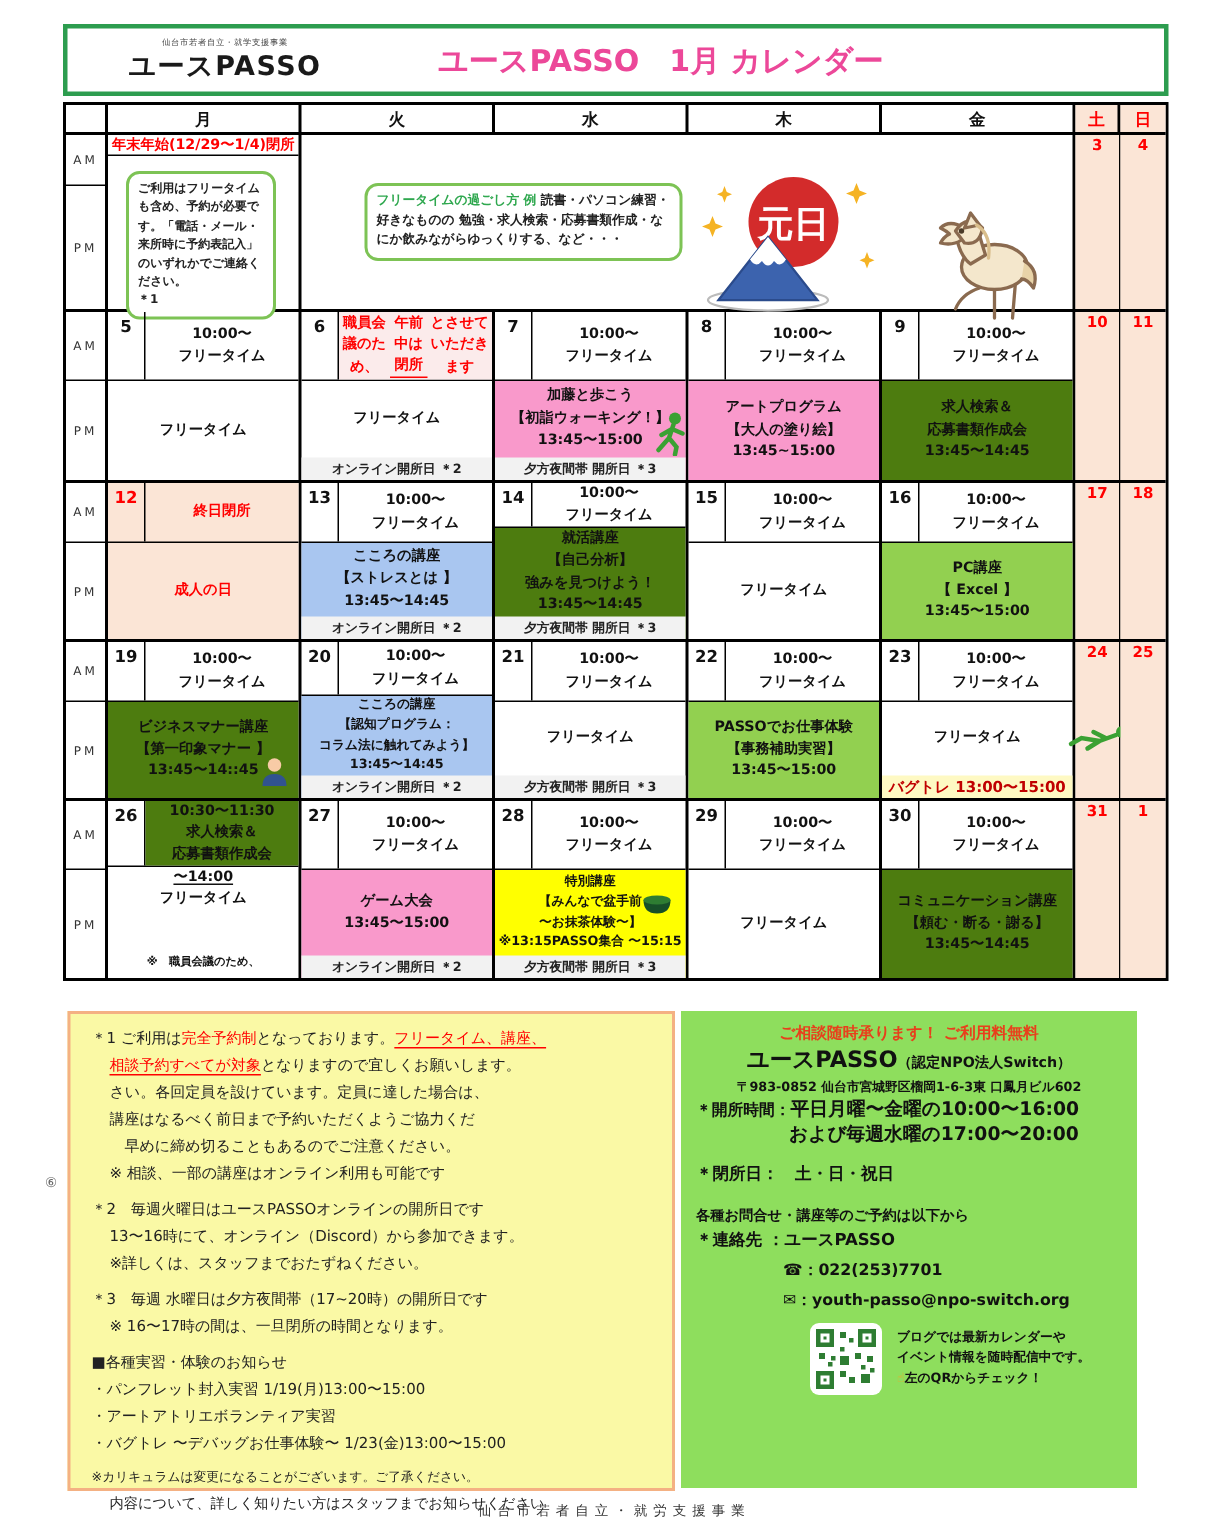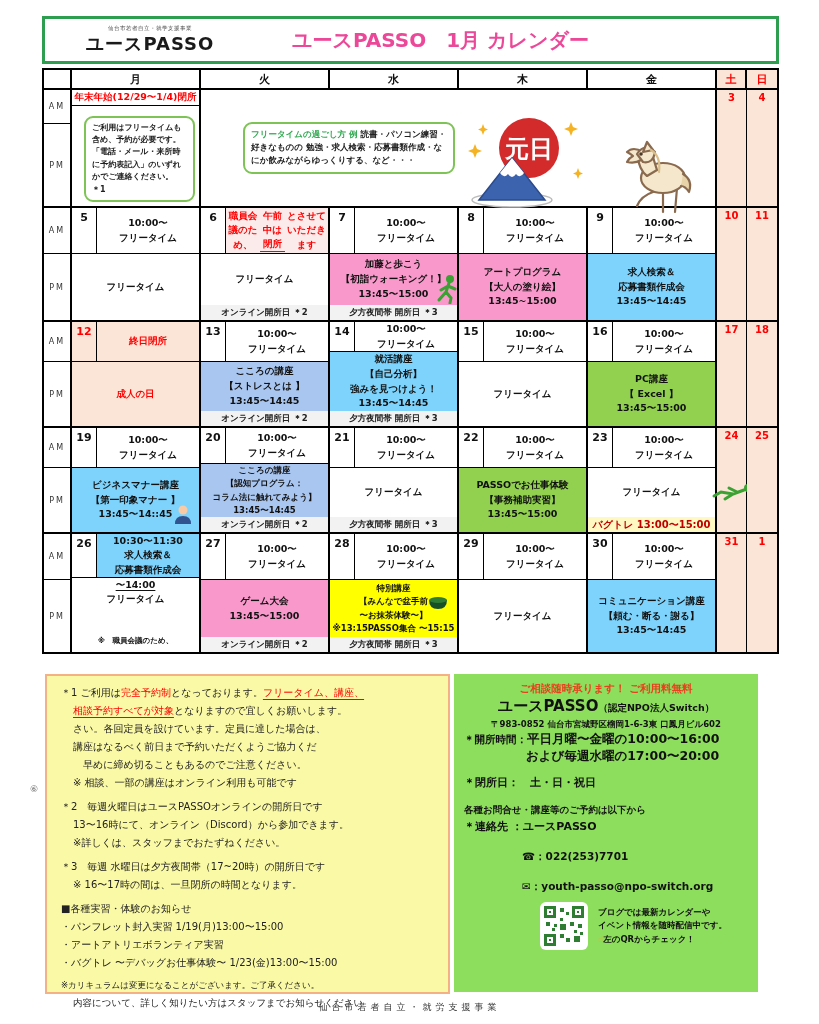--- a/index.html
+++ b/index.html
@@ -41,32 +41,32 @@
 .num { width:25px; border-right:1px solid #000; font-size:11px; font-weight:bold; text-align:center; padding-top:3px; color:#111; }
 .amc { flex:1; display:flex; align-items:center; justify-content:center; text-align:center; font-size:9.5px; font-weight:bold; white-space:pre-line; line-height:1.5; color:#111; }
 .pmrow { flex:1; position:relative; display:flex; }
 .pmc { flex:1; display:flex; flex-direction:column; align-items:center; justify-content:center; text-align:center; font-size:9.5px; font-weight:bold; white-space:pre-line; line-height:1.55; color:#111; }
 .hasfoot .pmc { padding-bottom:15px; }
 .foot { position:absolute; left:0; right:0; bottom:0; height:15px; background:#F2F2F2; display:flex; align-items:center; justify-content:center; font-size:8.5px; font-weight:bold; color:#222; }
 .foot.lime { background:#fef9c3; color:#C00000; font-size:10px; }
 
 .wkend { width:30px; border-right:1.5px solid #000; background:#FBE5D6; font-size:10px; font-weight:bold; color:#F00; text-align:center; padding-top:2px; position:relative; }
 
-.bg-pink { background:#F999CB; } .bg-org { background:#7dd3fc; } .bg-blu { background:#A9C6F0; }
+.bg-pink { background:#F999CB; } .bg-org { background:#4d7c0f; } .bg-blu { background:#A9C6F0; }
 .bg-grn { background:#92D050; } .bg-yel { background:#FFFF00; } .bg-peach { background:#FBE5D6; }
 .bg-lpink { background:#FBEBEB; }
 .red { color:#F00; }
 .u-red { border-bottom:1.5px solid #F00; }
 .u { text-decoration:underline; text-underline-offset:2px; }
 .sm { font-size:7.5px; line-height:1.5;margin-top:28px; }
 
 
 .mon-am { flex:1; display:flex; align-items:center; justify-content:center; font-size:9.5px; font-weight:bold; color:#F00; }
 .gbox { border:2px solid #7DC355; border-radius:9px; background:#fff; font-size:8px; font-weight:bold; line-height:1.55; padding:4px 6px; text-align:left; color:#222; }
-.mon-note { margin:10px 3px 4px 12px; width:111px; }
+.mon-note { margin:10px 3px 4px 12px; width:100px; }
 .merged { width:516px; border-right:2px solid #000; position:relative; }
 .freetime { position:absolute; left:42px; top:32px; width:212px; font-size:8.5px; }
 .gtitle { color:#2FA84F; }
 .ganjitsu { position:absolute; left:266px; top:26px; }
 .horse { position:absolute; left:402px; top:40px; }
 .icon-abs { position:absolute; pointer-events:none; }
 
 
 .notes { position:absolute; left:45px; top:674px; width:405px; height:320px; background:#FAF9A5; border:2px solid #F4B183; padding:9px 12px 0 14px; font-size:10px; font-weight:normal; line-height:1.6; color:#222; }
 .notes p { margin-bottom:2px; }
@@ -81,21 +81,21 @@
 .free { color:#E8401C; text-align:center; font-size:10.5px; }
 .org-line { text-align:center; font-size:15px; margin-top:1px; }
 .org-sub { font-size:9.5px; }
 .addr { font-size:8.5px; text-align:center; margin-top:3px; }
 .hours { font-size:10.5px; }
 .hours b { font-size:12.5px; }
 .hours2 { padding-left:62px; font-size:12.5px; }
 .closed { margin-top:10px; font-size:11px; }
 .contact-intro { margin-top:14px; font-size:9.5px; }
 .contact { font-size:11px; margin-top:2px; }
-.cline { padding-left:58px; margin-top:16px; font-size:10.5px; }
+.cline { padding-left:58px; margin-top:6px; font-size:10.5px; }
 .qr-row { display:flex; margin-top:8px; align-items:center; }
 .qr-box { width:48px; height:48px; background:#fff; border-radius:6px; margin-left:76px; display:flex; align-items:center; justify-content:center; flex:none; }
 .blog { font-size:8.5px; margin-left:10px; line-height:1.55; }
 .point { color:#F5A623; }
 
 .mark6 { position:absolute; left:30px; top:784px; font-size:9px; color:#666; }
 .page-foot { position:absolute; left:0; right:0; top:1001px; text-align:center; font-size:9px; letter-spacing:4px; color:#333; }
 </style>
 </head>
 <body>

